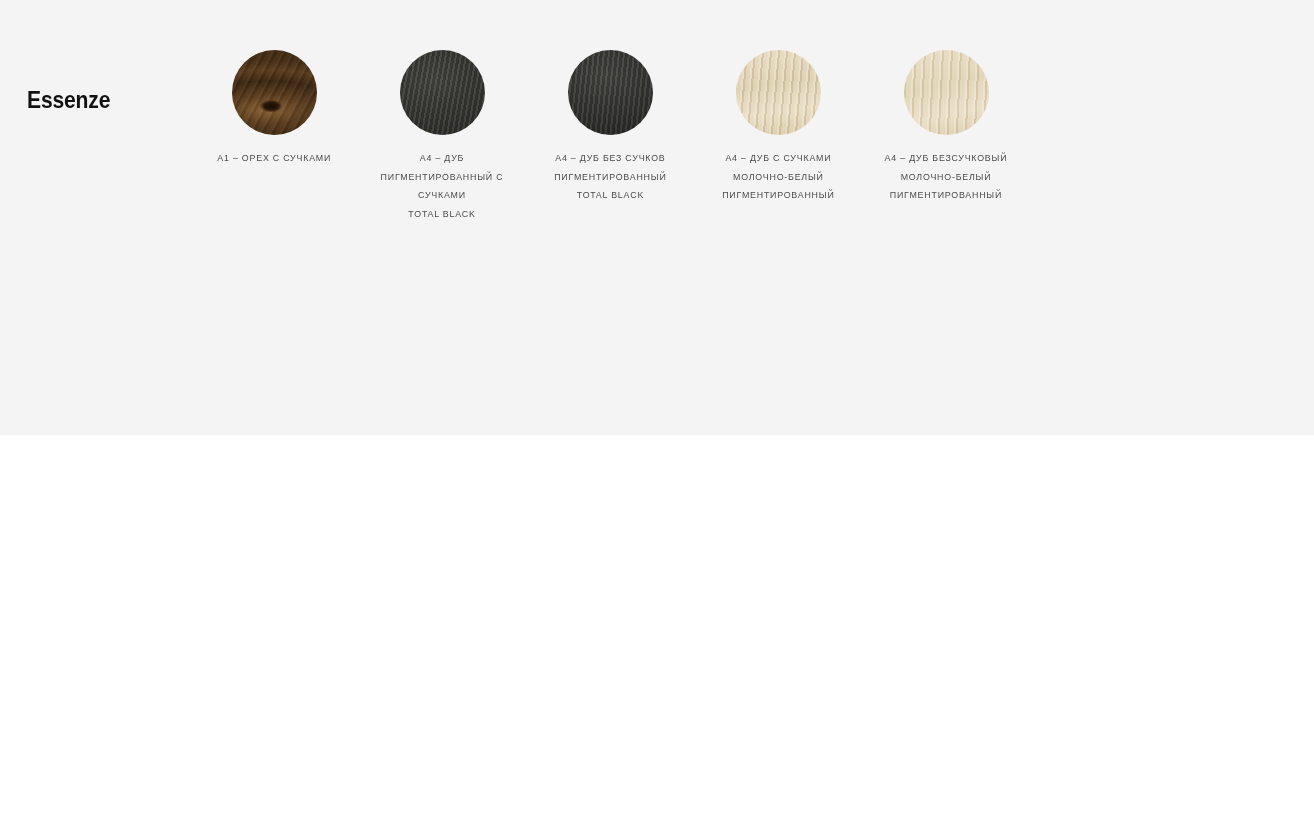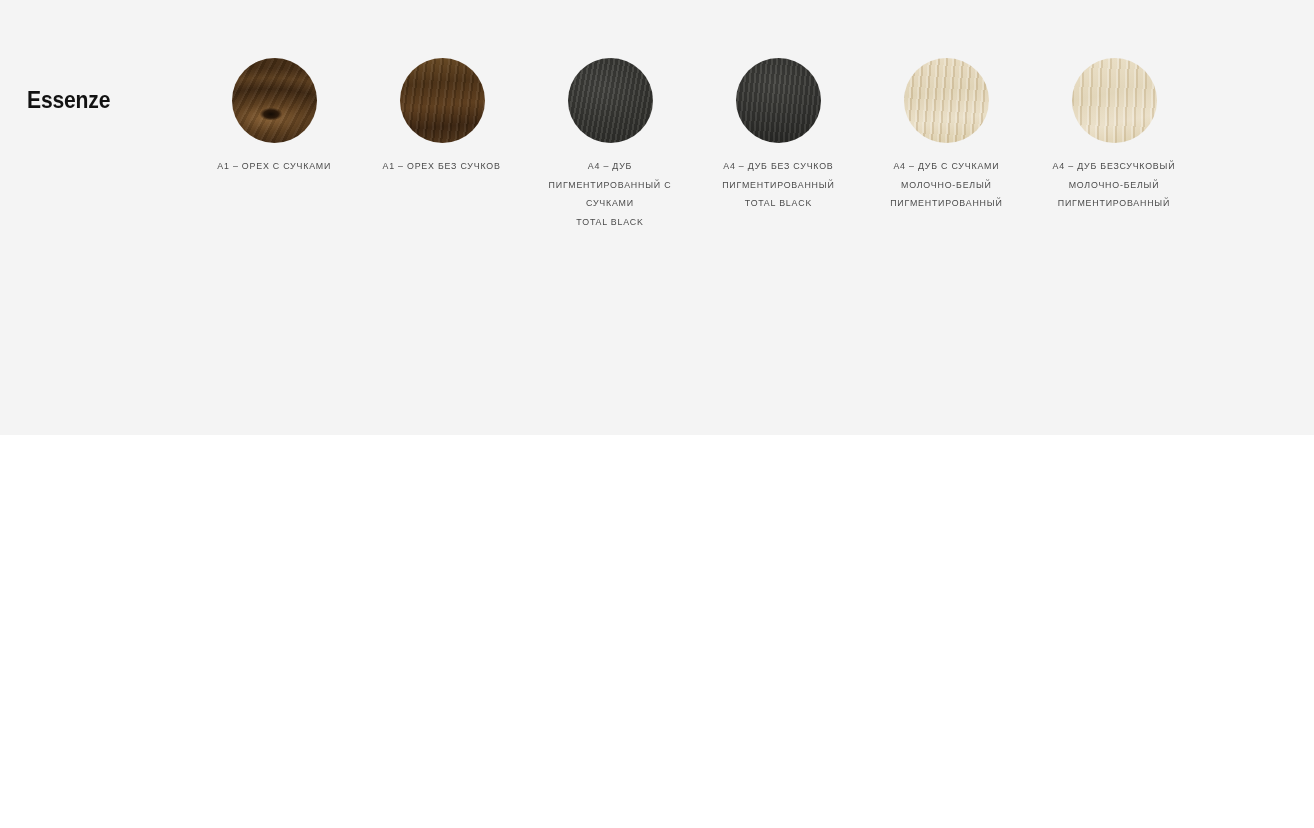--- a/index.html
+++ b/index.html
@@ -40,21 +40,21 @@
   .section--essenze .section-title { top: 52px; }
 
   .grid {
     position: absolute;
     left: 190px;
     top: 0;
     width: 1124px;
     display: flex;
     flex-wrap: wrap;
   }
-  .grid--essenze { top: 44px; }
+  .grid--essenze { top: 36px; }
 
   .swatch-cell {
     width: 168px;
     display: flex;
     flex-direction: column;
     align-items: center;
     padding: 0 4px;
     margin-bottom: 16px;
   }
 
@@ -163,24 +163,20 @@
 
   <section class="section section--essenze">
     <div class="section-inner">
       <h2 class="section-title">Essenze</h2>
       <div class="grid grid--essenze" id="grid-essenze">
           <div class="swatch-cell">
             <div class="swatch-disc tex-walnut-knots" style="background-color: rgb(74, 48, 21);"></div>
             <div class="swatch-label">A1 – ОРЕХ С СУЧКАМИ</div>
           </div>
           <div class="swatch-cell">
-            <div class="swatch-disc tex-walnut-plain" style="background-color: rgb(79, 52, 24);"></div>
-            <div class="swatch-label">A1 – ОРЕХ БЕЗ СУЧКОВ</div>
-          </div>
-          <div class="swatch-cell">
             <div class="swatch-disc tex-oak-black" style="background-color: rgb(59, 59, 55);"></div>
             <div class="swatch-label">A4 – ДУБ
 ПИГМЕНТИРОВАННЫЙ С
 СУЧКАМИ
 TOTAL BLACK</div>
           </div>
           <div class="swatch-cell">
             <div class="swatch-disc tex-oak-black-plain" style="background-color: rgb(57, 57, 54);"></div>
             <div class="swatch-label">A4 – ДУБ БЕЗ СУЧКОВ
 ПИГМЕНТИРОВАННЫЙ

